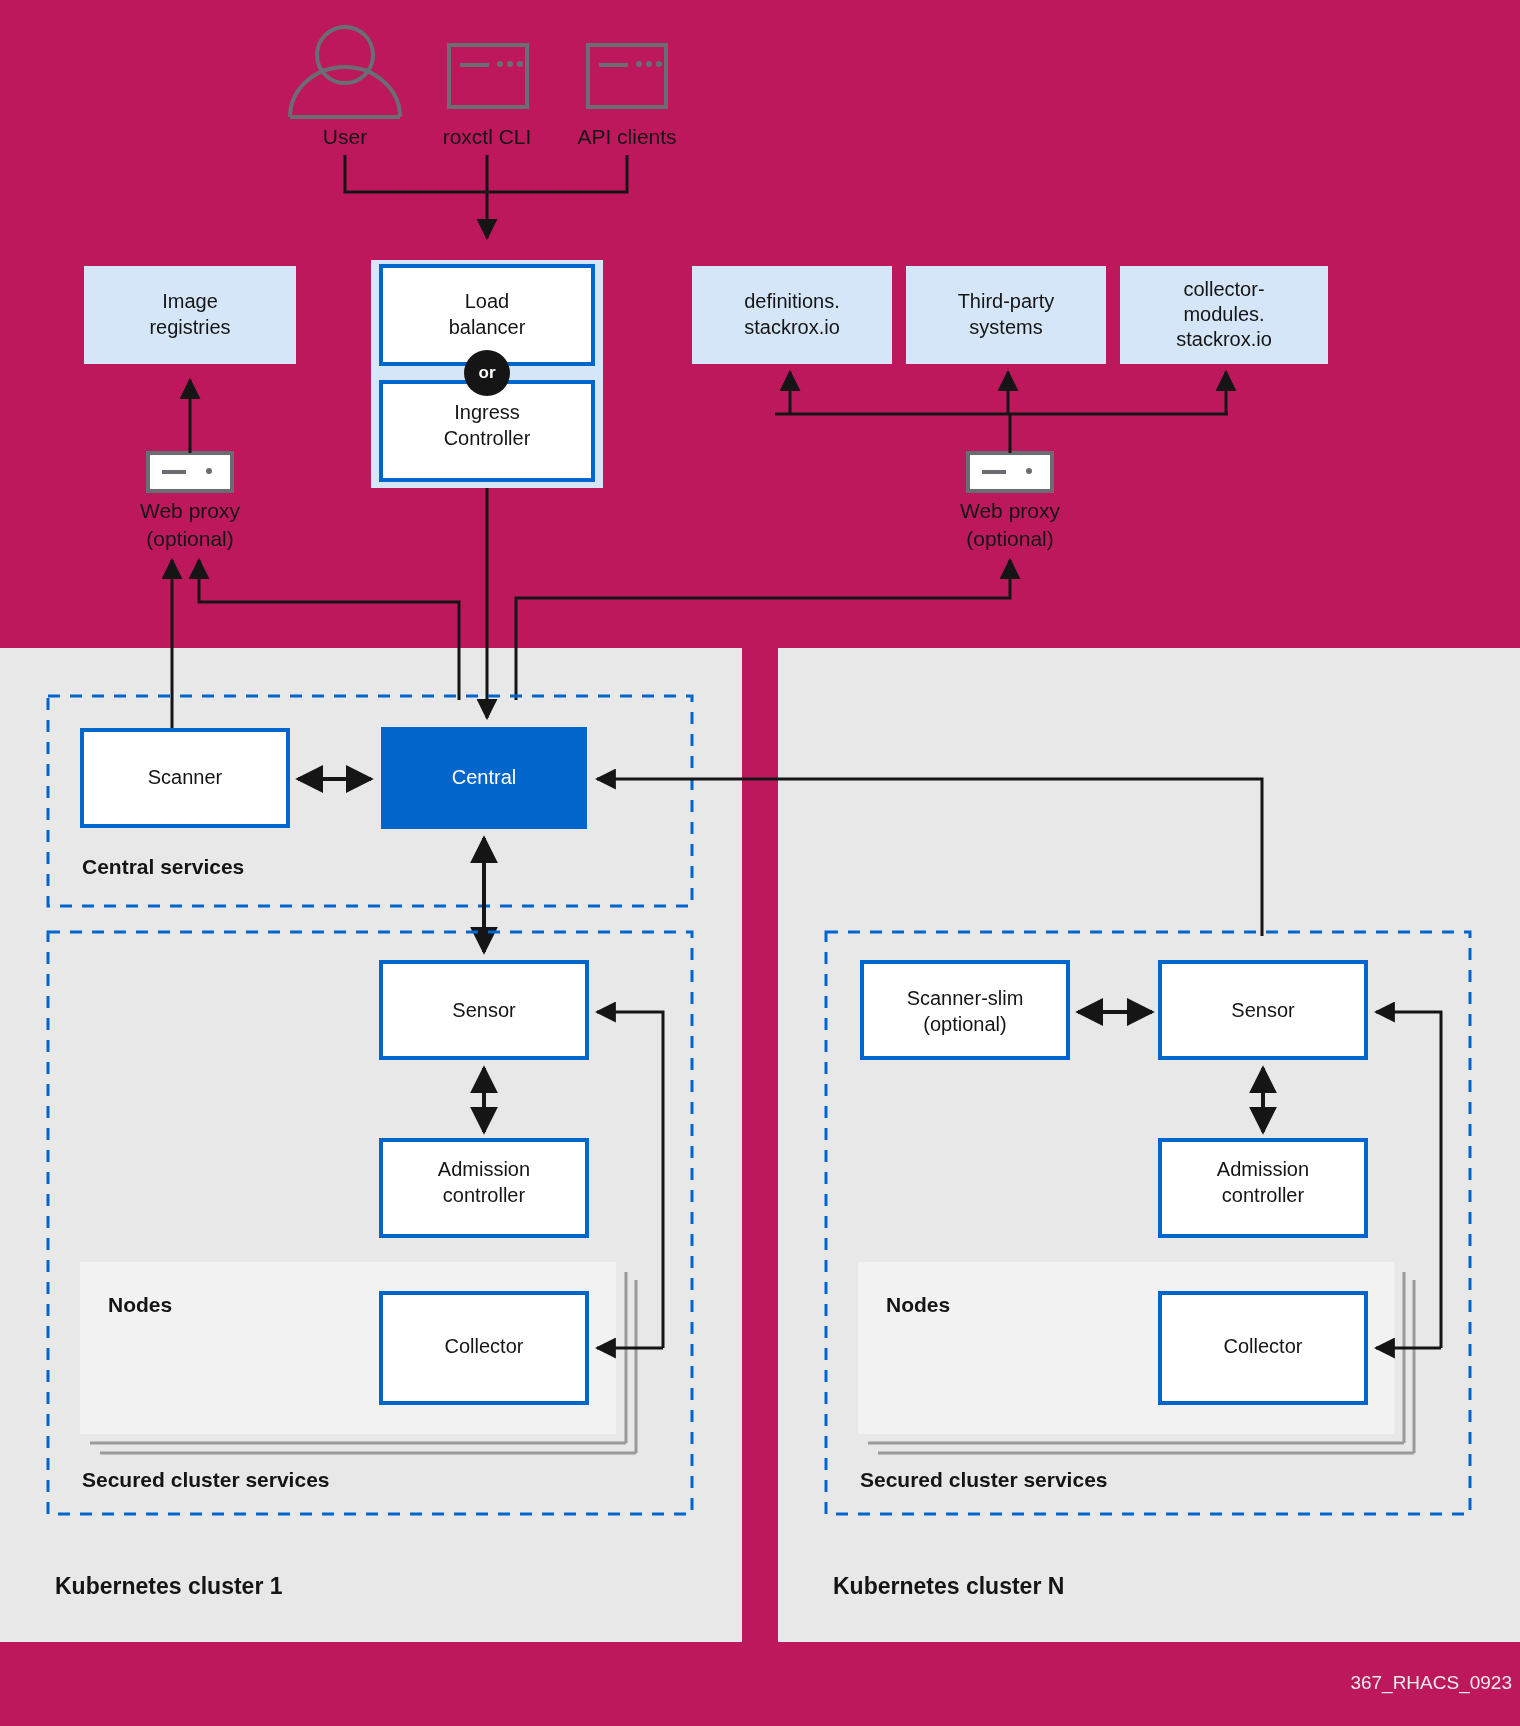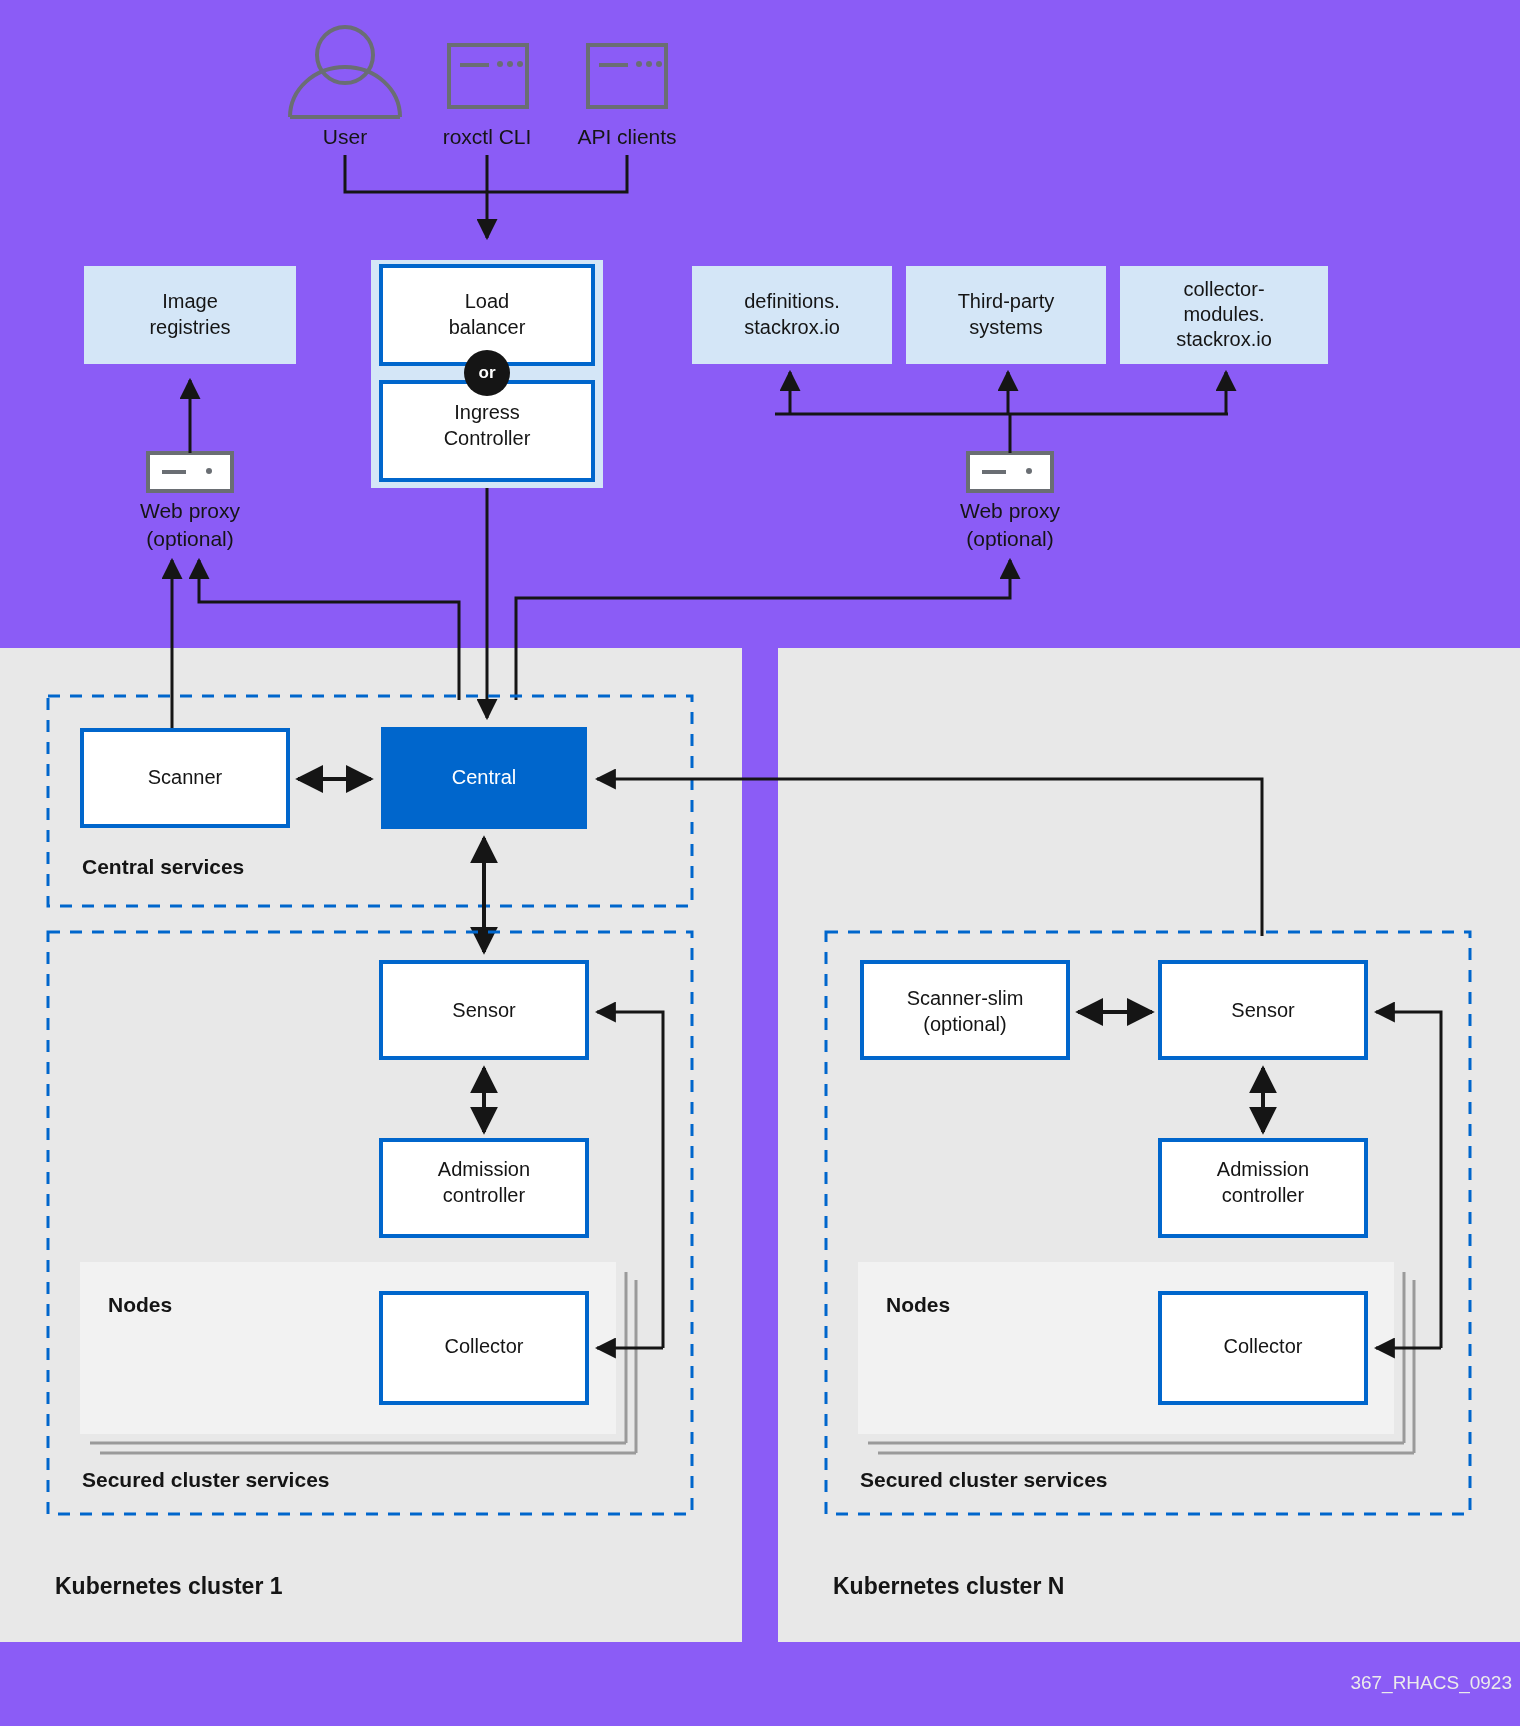--- a/index.html
+++ b/index.html
@@ -1,17 +1,17 @@
 <!DOCTYPE html>
 <html><head>
 <meta charset="utf-8">
 <style>
   html,body{margin:0;padding:0;background:#ffffff;}
   body{font-family:"Liberation Sans","DejaVu Sans",sans-serif;}
-  #stage{position:relative;width:1520px;height:1726px;background:#8b5cf6;overflow:hidden;}
+  #stage{position:relative;width:1520px;height:1726px;background:#be185d;overflow:hidden;}
   svg#diagram{position:absolute;left:0;top:0;width:1520px;height:1726px;}
   .lbl{font-family:"Liberation Sans","DejaVu Sans",sans-serif;fill:#151515;}
   .node-label{font-size:20px;text-anchor:middle;dominant-baseline:middle;}
   .node-label-white{font-size:20px;text-anchor:middle;dominant-baseline:middle;fill:#ffffff;}
   .icon-label{font-size:21px;text-anchor:middle;dominant-baseline:middle;}
   .group-label{font-size:21px;font-weight:bold;text-anchor:start;dominant-baseline:middle;}
   .cluster-label{font-size:23px;font-weight:bold;text-anchor:start;dominant-baseline:middle;}
   .or-label{font-size:17px;font-weight:bold;fill:#ffffff;text-anchor:middle;dominant-baseline:middle;}
   .watermark{font-size:19px;fill:#ebebeb;text-anchor:end;dominant-baseline:middle;}
   .ext-label{font-size:20px;text-anchor:middle;dominant-baseline:middle;}

